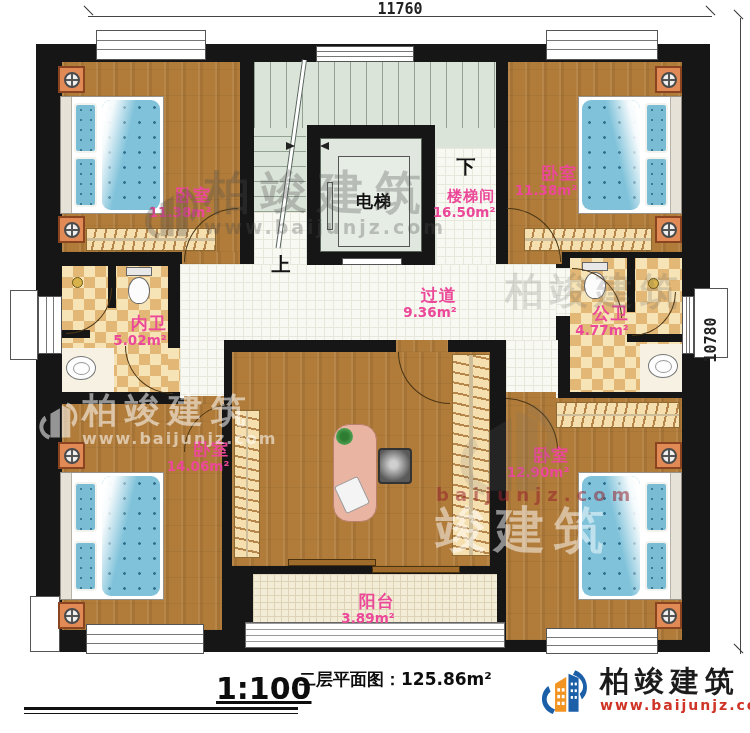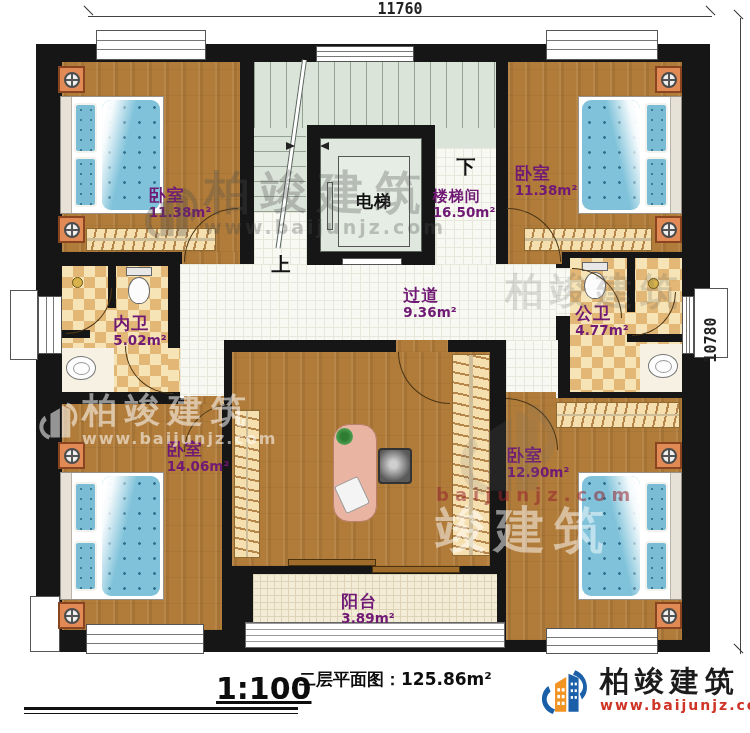--- a/index.html
+++ b/index.html
@@ -67,21 +67,21 @@
   .win-v{background-image:linear-gradient(90deg,transparent calc(33% - .5px),#777 calc(33% - .5px) calc(33% + .5px),transparent 0),
                           linear-gradient(90deg,transparent calc(66% - .5px),#777 calc(66% - .5px) calc(66% + .5px),transparent 0);}
   .rail{background:repeating-linear-gradient(0deg,#fff 0 5px,#9a9a9a 5px 6px);border:1px solid #666;box-sizing:border-box;}
   
   .arc{position:absolute;z-index:25;box-sizing:border-box;}
   .qa{border-top:1.6px solid #4a3515;border-left:1.6px solid #4a3515;border-top-left-radius:100%;}
   .qb{border-top:1.6px solid #4a3515;border-right:1.6px solid #4a3515;border-top-right-radius:100%;}
   .qc{border-bottom:1.6px solid #4a3515;border-left:1.6px solid #4a3515;border-bottom-left-radius:100%;}
   .qd{border-bottom:1.6px solid #4a3515;border-right:1.6px solid #4a3515;border-bottom-right-radius:100%;}
   
-  .rlabel{position:absolute;transform:translateX(-50%);text-align:left;line-height:1.12;z-index:30;white-space:nowrap;color:#701a75;}
+  .rlabel{position:absolute;transform:translateX(-50%);text-align:right;line-height:1.12;z-index:30;white-space:nowrap;color:#ec4899;}
   .rn{font-size:17px;font-weight:bold;letter-spacing:1px;}
   .rn.small{font-size:15px;}
   .ra{font-size:13.5px;font-weight:bold;}
   .updown{position:absolute;transform:translateX(-50%);font-size:19px;font-weight:bold;z-index:30;}
   .dimtxt{font-family:"DejaVu Sans Mono","Liberation Mono",monospace;font-weight:bold;font-size:15px;color:#222;}
   .dline{background:#444;}
   .tick{position:absolute;width:13px;border-top:1.6px solid #333;transform:rotate(45deg);}
   
   .wm{position:absolute;z-index:40;pointer-events:none;white-space:nowrap;}
   .wmtxt{font-weight:bold;}

